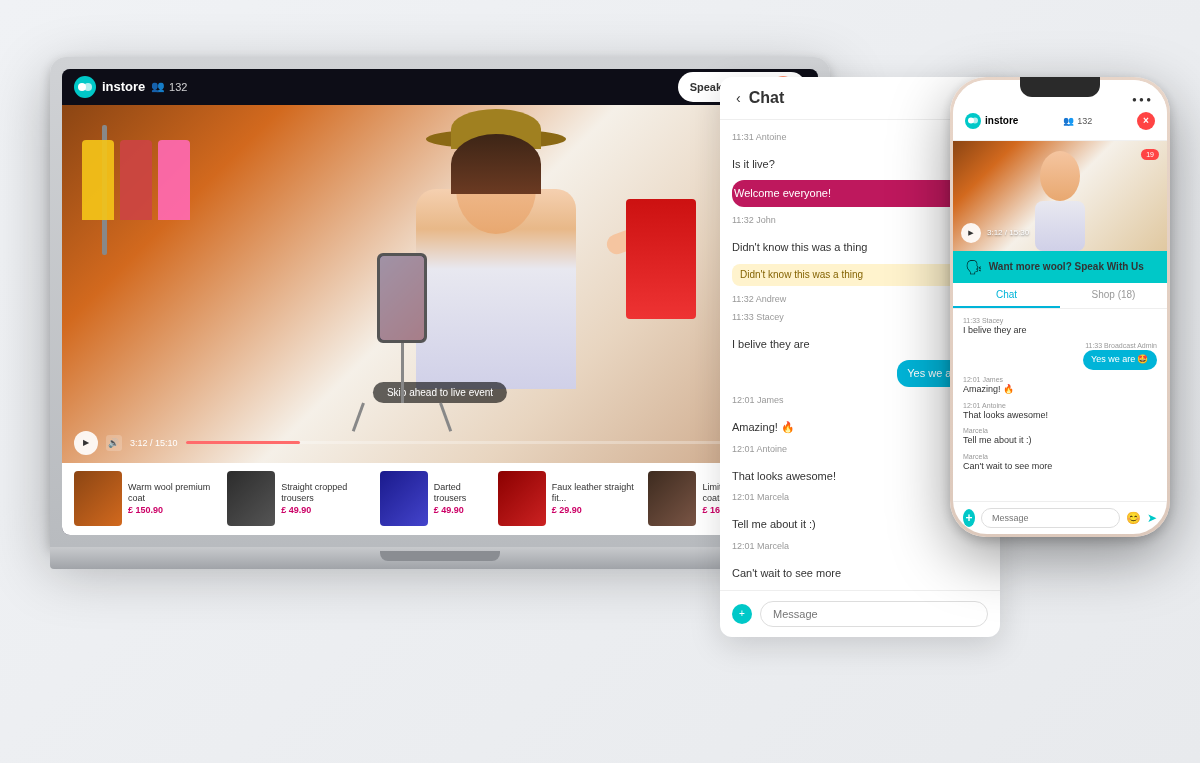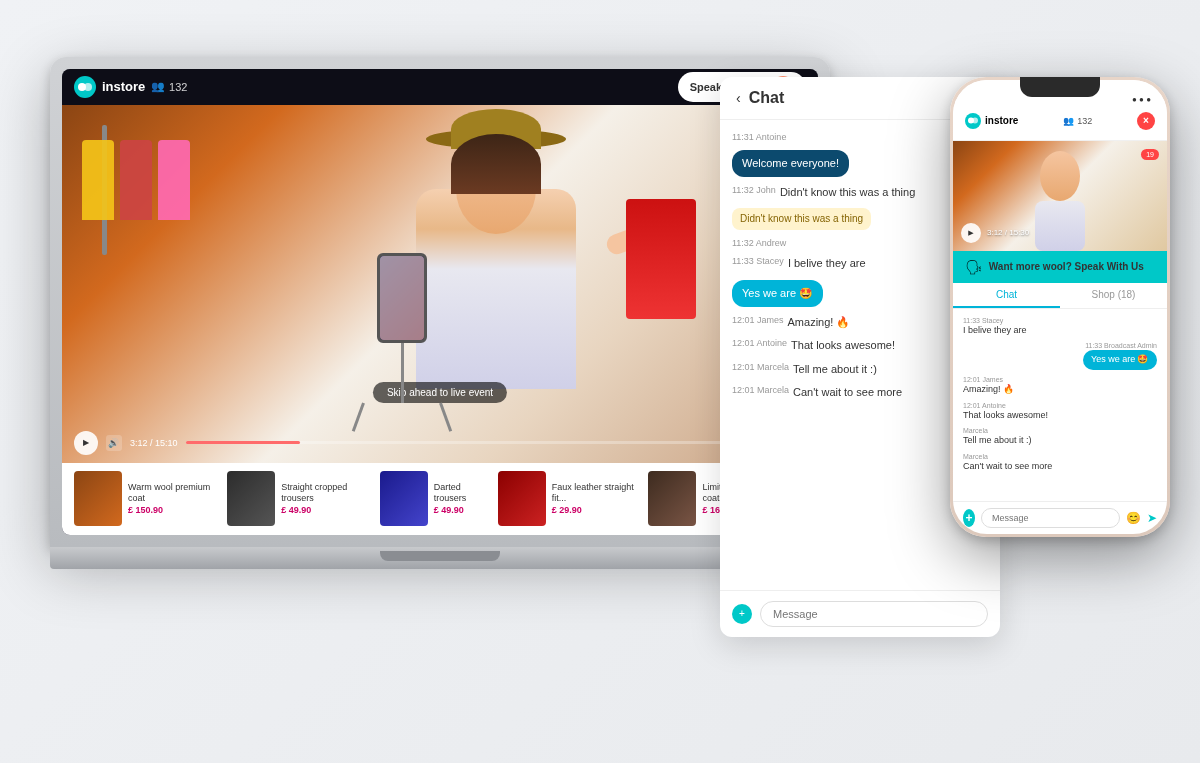--- a/index.html
+++ b/index.html
@@ -325,39 +325,39 @@
       flex: 1;
       overflow-y: auto;
       padding: 12px;
       display: flex;
       flex-direction: column;
       gap: 8px;
     }
 
     .msg-row {
       display: flex;
-      flex-direction: row;
-      gap: 4px;
+      flex-direction: column;
+      gap: 15px;
     }
 
     .msg-meta {
       font-size: 9px;
       color: #999;
     }
 
     .msg-bubble {
       font-size: 11px;
       color: #333;
       line-height: 1.4;
     }
 
     .msg-bubble.highlight {
-      background: #0c4a6e;
-      color: white;
-      padding: 6px 10px;
+      background: #be185d;
+      color: white;
+      padding: 6px 2px;
       border-radius: 12px;
       display: inline-block;
     }
 
     .msg-bubble.highlight-yellow {
       background: #fff3cd;
       color: #856404;
       padding: 4px 8px;
       border-radius: 8px;
       display: inline-block;
@@ -827,20 +827,21 @@
   <div class="chat-panel">
     <div class="chat-header">
       <span class="back-arrow">‹</span>
       <span class="chat-title">Chat</span>
     </div>
 
     <div class="chat-messages">
 
       <div class="msg-row">
         <span class="msg-meta">11:31 Antoine</span>
+        <span class="msg-bubble">Is it live?</span>
       </div>
 
       <div class="msg-row">
         <span class="msg-bubble highlight">Welcome everyone!</span>
       </div>
 
       <div class="msg-row">
         <span class="msg-meta">11:32 John</span>
         <span class="msg-bubble">Didn't know this was a thing</span>
       </div>

